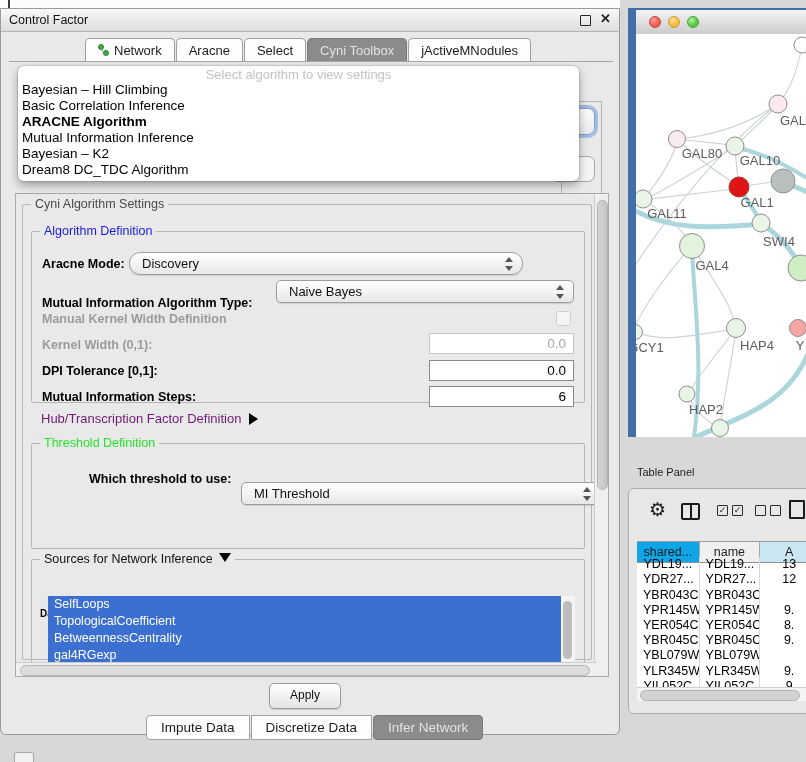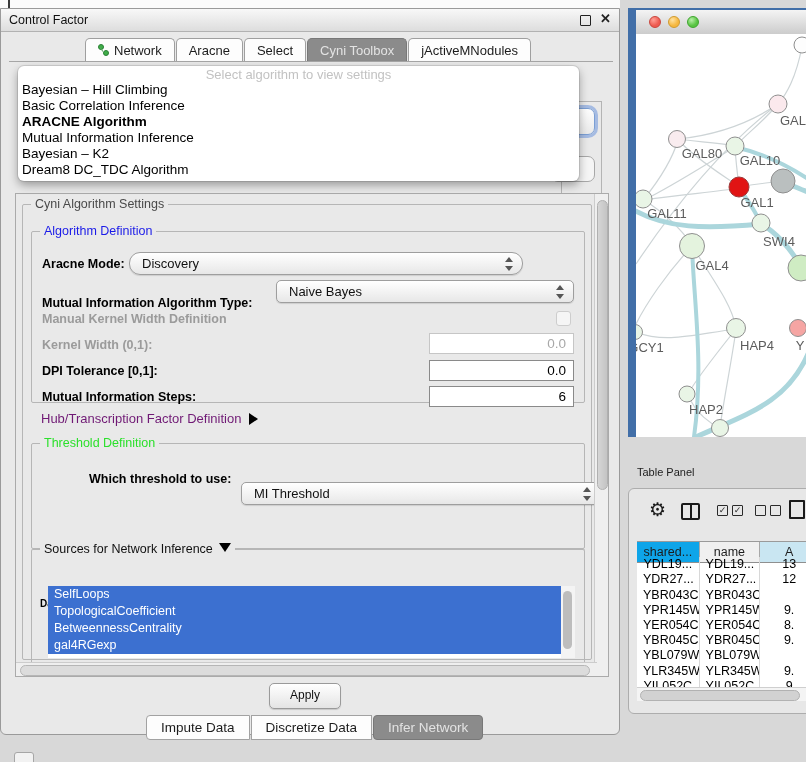--- a/index.html
+++ b/index.html
@@ -217,21 +217,21 @@
         <span class="lbl" style="left:57px;top:28px;">Which threshold to use:</span>
         <div class="combo" style="left:209px;top:22px;width:360px;margin-top:16px;">
           <span>MI Threshold</span>
           <span class="steppers">
               <b class="up"></b>
               <b class="dn"></b>
             </span>
         </div>
       </div>
 
-      <div class="group" id="sources-group" style="left:8px;top:344px;width:552px;height:120px;border-bottom:none;">
+      <div class="group" id="sources-group" style="left:8px;top:354px;width:552px;height:120px;border-bottom:none;">
         <span class="gtitle" style="color:#111;"><span>Sources for Network Inference</span><span class="arrow-down"></span></span>
         <span class="lbl" style="left:8px;top:16px;font-size:10px;margin-top:32px;">Data Attributes</span>
         <div class="abs" id="attr-list">
             <div class="attr-item" style="background: rgb(60, 112, 208);">SelfLoops</div>
             <div class="attr-item" style="background: rgb(60, 112, 208);">TopologicalCoefficient</div>
             <div class="attr-item" style="background: rgb(60, 112, 208);">BetweennessCentrality</div>
             <div class="attr-item" style="background: rgb(60, 112, 208);">gal4RGexp</div>
           </div>
         <div class="abs" id="attr-scroll">
             <span class="thumb"></span>

